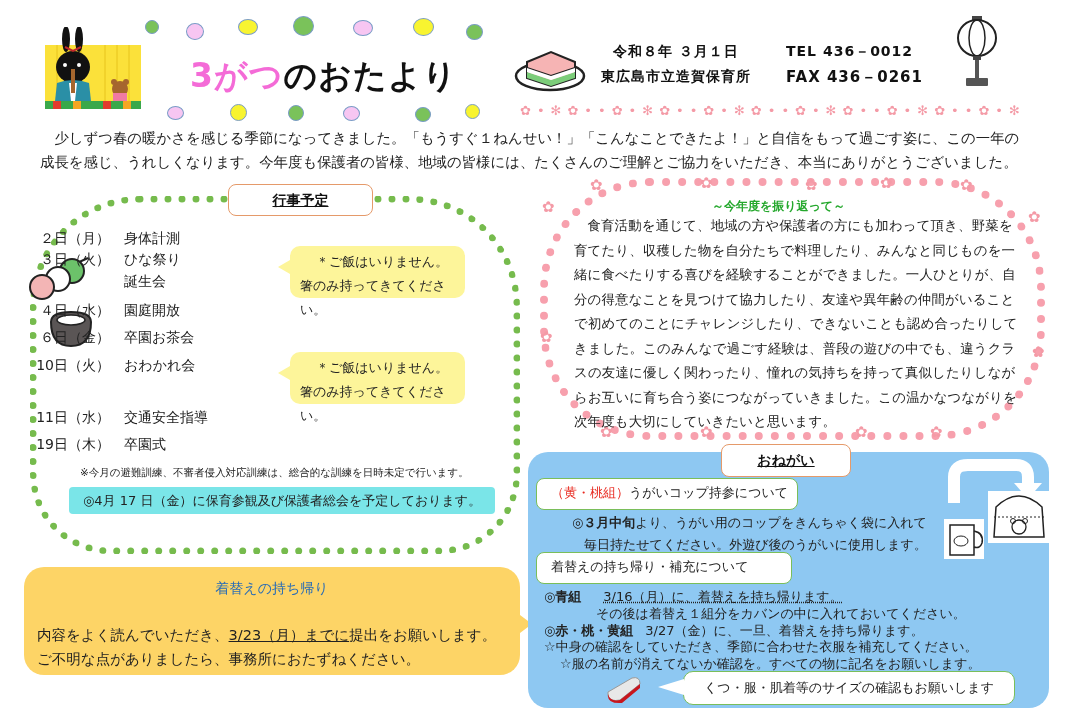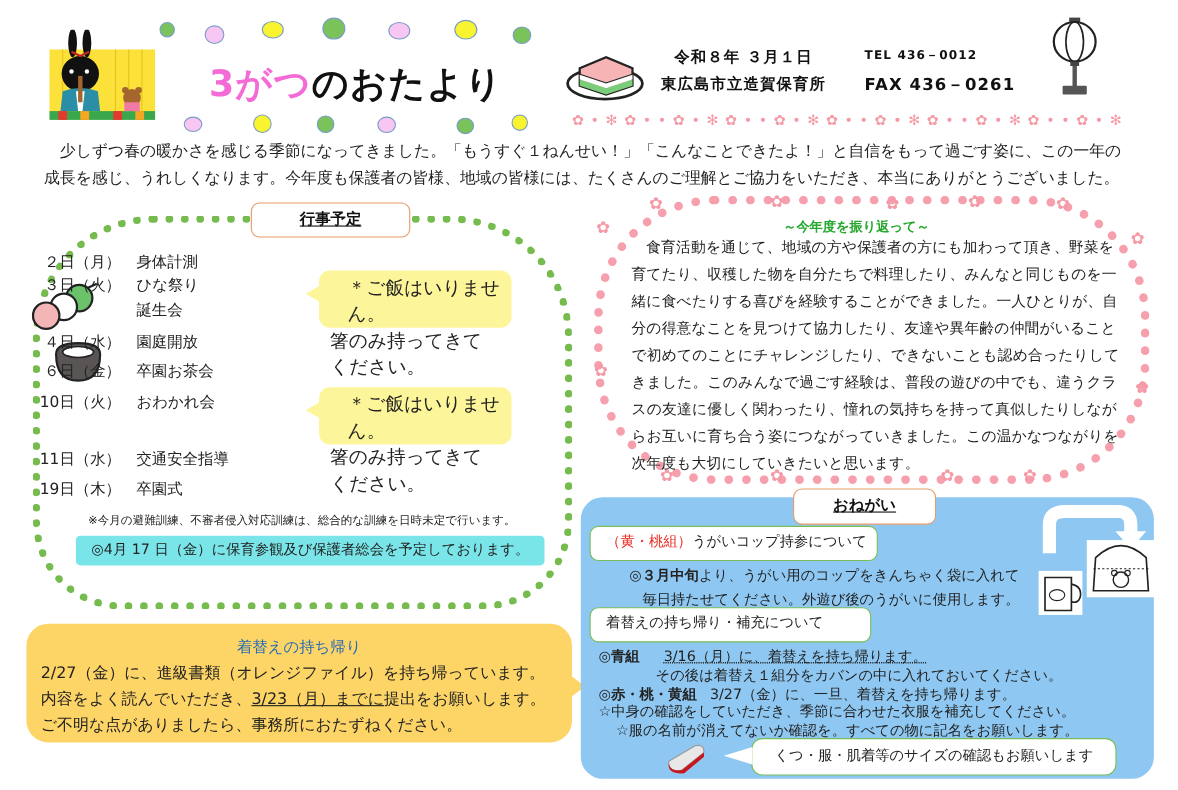--- a/index.html
+++ b/index.html
@@ -19,21 +19,21 @@
 
   
   .intro { position: absolute; left: 40px; top: 126px; width: 990px; font-size: 14.4px; line-height: 24px; color: #222; }
 
   
   .sched-border { position: absolute; left: 30px; top: 196px; width: 490px; height: 358px; border: 7px dotted #76bb4d; border-radius: 110px 110px 80px 80px; }
   .heading-box { position: absolute; background: #fff; border: 1.5px solid #e59a6a; border-radius: 8px; font-weight: bold; font-size: 14px; text-align: center; text-decoration: underline; color: #111; }
   .ev-row { position: absolute; font-size: 14px; white-space: nowrap; color: #222; }
   .ev-date { display: inline-block; width: 96px; text-align: right; }
   .ev-name { display: inline-block; margin-left: 14px; }
-  .bubble-y { position: absolute; background: #fdf59a; border-radius: 10px; font-size: 17px; line-height: 24px; padding: 4px 10px; color: #222; }
+  .bubble-y { position: absolute; background: #fdf59a; border-radius: 10px; font-size: 13px; line-height: 24px; padding: 4px 10px; color: #222; }
   .bubble-y::before { content: ""; position: absolute; left: -12px; top: 14px; border-style: solid; border-width: 7px 12px 7px 0; border-color: transparent #fdf59a transparent transparent; }
   .note-small { position: absolute; left: 80px; top: 466px; font-size: 10.5px; white-space: nowrap; color: #222; }
   .cyan-box { position: absolute; left: 69px; top: 487px; width: 426px; height: 27px; background: #7ae5e8; border-radius: 4px; font-size: 13px; line-height: 27px; padding-left: 14px; color: #222; }
 
   
   .orange-box { position: absolute; left: 24px; top: 567px; width: 496px; height: 108px; background: #fdd466; border-radius: 20px; }
   .orange-box::after { content: ""; position: absolute; right: -12px; top: 48px; border-style: solid; border-width: 9px 0 9px 12px; border-color: transparent transparent transparent #fdd466; }
   .orange-title { position: absolute; left: 0; width: 496px; top: 13px; text-align: center; font-size: 14px; color: #2a6db5; }
   .orange-line { position: absolute; left: 13px; font-size: 14.5px; white-space: nowrap; color: #222; }
   .u { text-decoration: underline; }
@@ -114,21 +114,21 @@
       <ellipse cx="37" cy="32" rx="34" ry="14" fill="none" stroke="#222" stroke-width="2.5"></ellipse>
       <path d="M14 18 L38 8 L62 18 L62 34 L38 42 L14 34 Z" fill="#f6b4b4" stroke="#222" stroke-width="2"></path>
       <path d="M14 24 L38 32 L62 24" fill="none" stroke="#222" stroke-width="2"></path>
       <path d="M14 28 L38 36 L62 28 L62 34 L38 42 L14 34 Z" fill="#7ccd7a"></path>
       <path d="M14 24 L38 32 L62 24 L62 28 L38 36 L14 28 Z" fill="#fff"></path>
     </svg>
   </div>
 
   <div class="hdr-info" style="left:613px;top:43px;">令和８年 ３月１日</div>
   <div class="hdr-info" style="left:601px;top:68px;">東広島市立造賀保育所</div>
-  <div class="hdr-info" style="left:786px;top:43px;font-size:11px;">TEL 436－0012</div>
+  <div class="hdr-info" style="left:786px;top:43px;font-size:14px;">TEL 436－0012</div>
   <div class="hdr-info" style="left:786px;top:68px;font-size:15px;">FAX 436－0261</div>
 
   <div class="abs" style="left:955px;top:14px;width:45px;height:75px;">
     <svg width="45" height="75" viewBox="0 0 45 75">
       <rect x="17" y="2" width="10" height="5" fill="#444"></rect>
       <ellipse cx="22" cy="24" rx="19" ry="18" fill="#fff" stroke="#222" stroke-width="2"></ellipse>
       <ellipse cx="22" cy="24" rx="8" ry="18" fill="none" stroke="#222" stroke-width="1.5"></ellipse>
       <rect x="18" y="42" width="8" height="4" fill="#444"></rect>
       <rect x="20" y="46" width="4" height="20" fill="#555"></rect>
       <rect x="11" y="64" width="22" height="8" rx="1" fill="#555"></rect>
@@ -176,21 +176,20 @@
     <div style="padding-left:16px;">＊ご飯はいりません。</div>
     <div>箸のみ持ってきてください。</div>
   </div>
 
   <div class="note-small">※今月の避難訓練、不審者侵入対応訓練は、総合的な訓練を日時未定で行います。</div>
   <div class="cyan-box">◎4月 17 日（金）に保育参観及び保護者総会を予定しております。</div>
 </section>
 
 <section class="orange-box">
   <div class="orange-title">着替えの持ち帰り</div>
-  <div class="orange-line" style="top:35px;">2/27（金）に、進級書類（オレンジファイル）を持ち帰っています。</div>
   <div class="orange-line" style="top:59px;"><span>内容をよく読んでいただき、</span><span class="u">3/23（月）までに</span><span>提出をお願いします。</span></div>
   <div class="orange-line" style="top:83px;">ご不明な点がありましたら、事務所におたずねください。</div>
 </section>
 
 <section>
   <div class="sakura-ring"></div>
   <span class="flower" style="left:590px;top:178px;">✿</span>
   <span class="flower" style="left:700px;top:176px;">✿</span>
   <span class="flower" style="left:805px;top:178px;">✿</span>
   <span class="flower" style="left:880px;top:176px;">✿</span>

